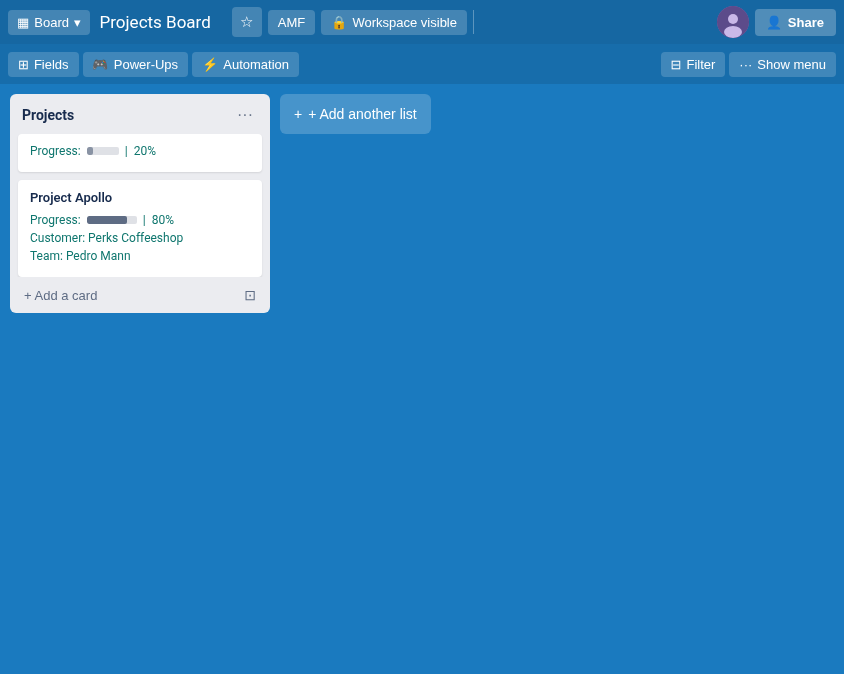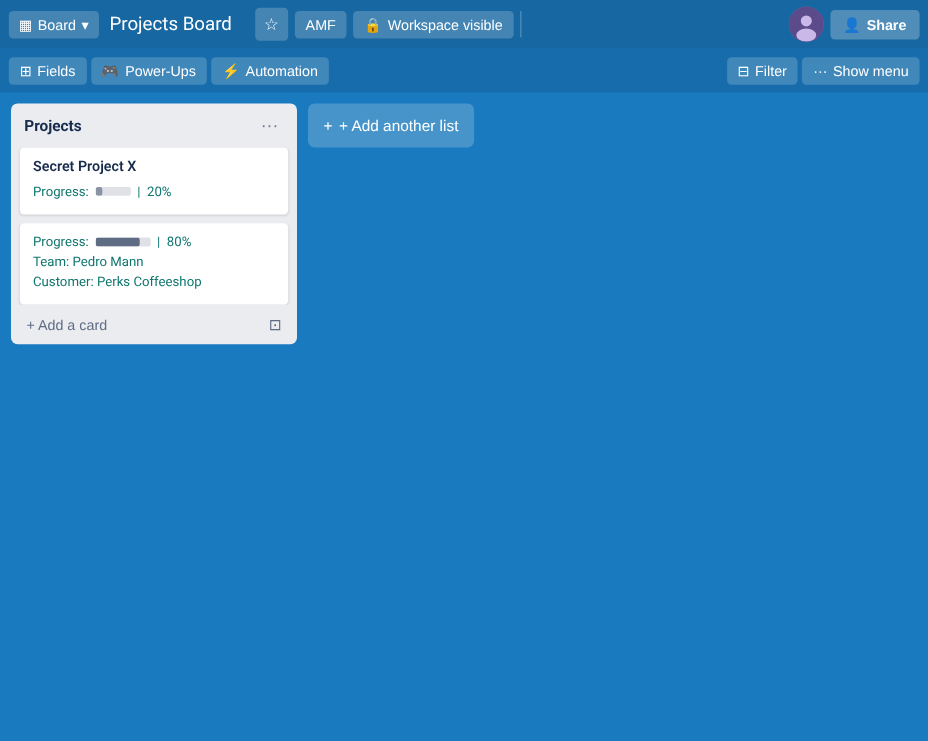--- a/index.html
+++ b/index.html
@@ -370,49 +370,49 @@
     <div class="list-header">
       <span class="list-title">Projects</span>
       <button class="list-menu-btn">
         <span>···</span>
       </button>
     </div>
 
     <div class="list-cards">
 
       <div class="card">
-        <div class="card-title">Secret Project X</div>
         <div class="card-field">
           <span>Progress:</span>
           <span class="progress-bar-container">
             <div class="progress-bar-track">
               <div class="progress-bar-fill low"></div>
             </div>
           </span>
           <span>|</span>
           <span>20%</span>
         </div>
       </div>
 
       <div class="card">
+        <div class="card-title">Project Apollo</div>
         <div class="card-field">
           <span>Progress:</span>
           <span class="progress-bar-container">
             <div class="progress-bar-track-wide">
               <div style="height:100%;background:#5e6c84;border-radius:2px;width:80%;"></div>
             </div>
           </span>
           <span>|</span>
           <span>80%</span>
         </div>
         <div class="card-field">
-          <span>Team: Pedro Mann</span>
+          <span>Customer: Perks Coffeeshop</span>
         </div>
         <div class="card-field">
-          <span>Customer: Perks Coffeeshop</span>
+          <span>Team: Pedro Mann</span>
         </div>
       </div>
 
     </div>
 
     <div class="list-footer">
       <button class="add-card-btn">
         <span>+ Add a card</span>
       </button>
       <button class="card-template-btn">

